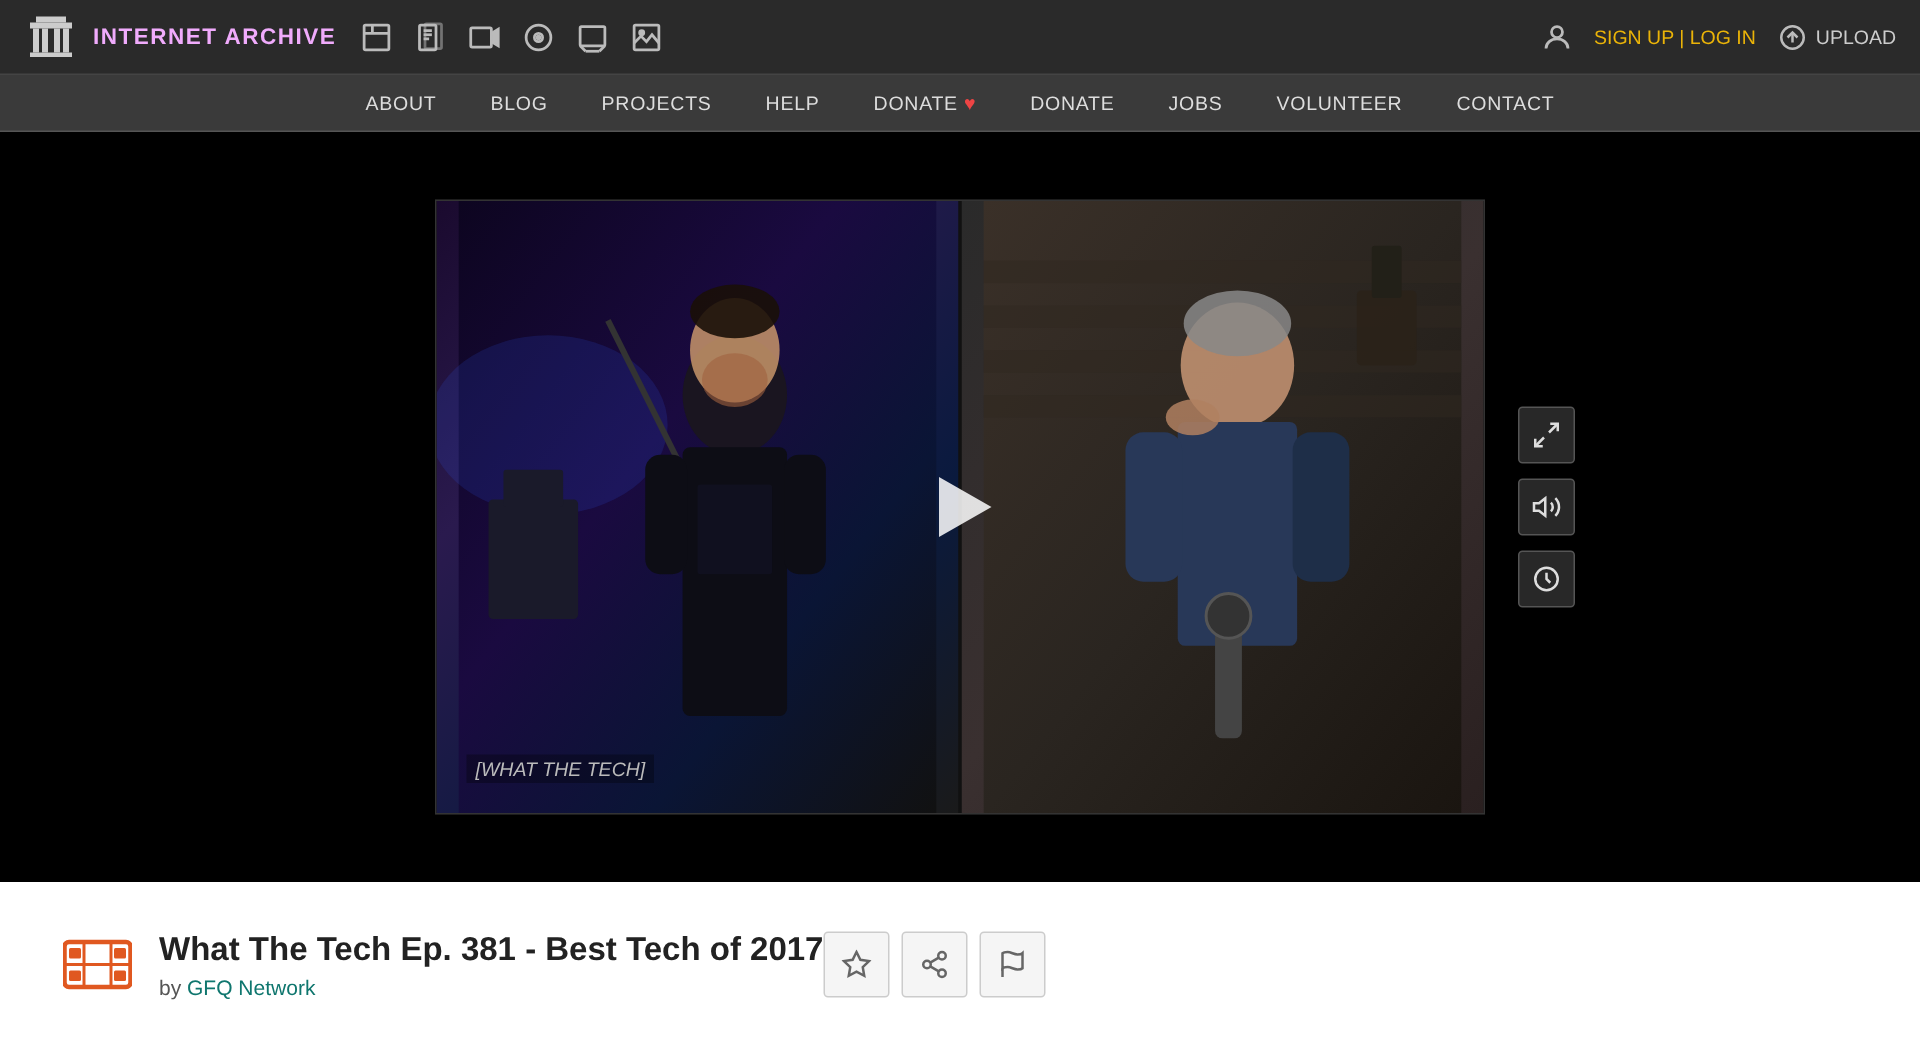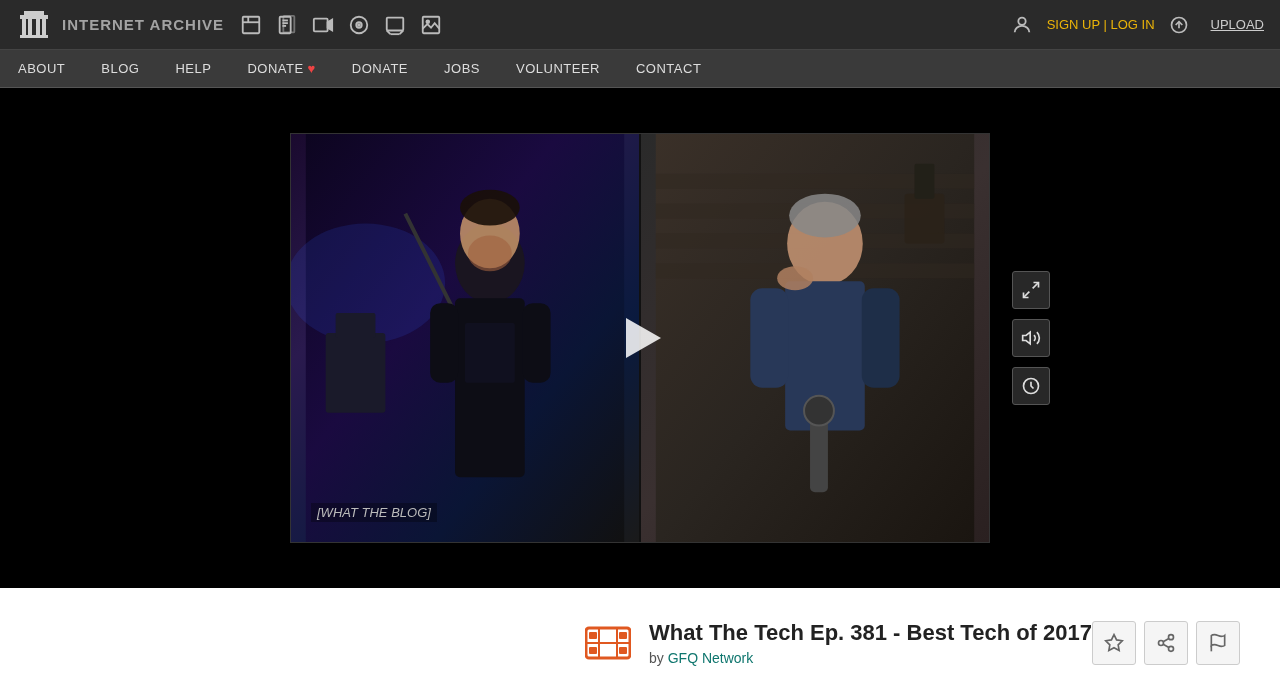--- a/index.html
+++ b/index.html
@@ -21,21 +21,21 @@
       margin-right: 16px;
     }
     .logo-icon {
       width: 36px;
       height: 36px;
       display: flex;
       align-items: center;
       justify-content: center;
     }
     .logo-text {
-      color: #a3a3a3;
+      color: #f0abfc;
       font-size: 15px;
       font-weight: bold;
       letter-spacing: 1px;
       white-space: nowrap;
     }
     .nav-icons {
       display: flex;
       align-items: center;
       gap: 14px;
       flex: 1;
@@ -54,25 +54,24 @@
     }
     .sign-up-link {
       color: #eab308;
       font-size: 13px;
       cursor: pointer;
       white-space: nowrap;
     }
     .upload-btn {
       display: flex;
       align-items: center;
-      gap: 22px;
+      gap: 6px;
       color: #ccc;
       font-size: 13px;
       cursor: pointer;
-      text-decoration: underline;
     }
     .search-box {
       background: #fff;
       border: none;
       border-radius: 3px;
       padding: 5px 10px 5px 28px;
       font-size: 13px;
       color: #333;
       width: 150px;
       position: relative;
@@ -89,20 +88,21 @@
       font-size: 13px;
       pointer-events: none;
     }
 
     
     .sec-navbar {
       background: #3a3a3a;
       height: 38px;
       display: flex;
       align-items: center;
+      justify-content: center;
       gap: 0;
       border-bottom: 1px solid #555;
     }
     .sec-nav-item {
       color: #ddd;
       font-size: 13px;
       padding: 0 18px;
       height: 38px;
       display: flex;
       align-items: center;
@@ -210,21 +210,21 @@
     }
 
     
     .info-bar {
       background: #fff;
       color: #333;
       height: 110px;
       display: flex;
       align-items: center;
       padding: 0 40px;
-      justify-content: flex-end;
+      justify-content: flex-start;
     }
     .title-area {
       display: flex;
       align-items: center;
       gap: 16px;
     }
     .film-icon-box {
       width: 50px;
       height: 50px;
       display: flex;
@@ -360,20 +360,23 @@
     </div>
   </div>
 </div>
 
 <div class="sec-navbar">
   <div class="sec-nav-item">
     <span>ABOUT</span>
   </div>
   <div class="sec-nav-item">
     <span>BLOG</span>
+  </div>
+  <div class="sec-nav-item">
+    <span>PROJECTS</span>
   </div>
   <div class="sec-nav-item">
     <span>HELP</span>
   </div>
   <div class="sec-nav-item">
     <span>DONATE</span>
     <span class="donate-heart">♥</span>
   </div>
   <div class="sec-nav-item">
     <span>DONATE</span>
@@ -464,21 +467,21 @@
           <rect x="250" y="60" width="40" height="50" rx="3" fill="#2a2218" opacity="0.8"></rect>
           <rect x="260" y="30" width="20" height="35" rx="2" fill="#222018"></rect>
         </svg>
       </div>
     </div>
 
     <div class="play-overlay">
       <div class="play-triangle"></div>
     </div>
 
-    <div class="video-caption">[WHAT THE BLOG]</div>
+    <div class="video-caption">[WHAT THE TECH]</div>
   </div>
 
   <div class="side-controls">
     <div class="side-btn" title="Fullscreen">
       <svg width="20" height="20" viewBox="0 0 24 24" fill="none" stroke="#ddd" stroke-width="2">
         <polyline points="15,3 21,3 21,9"></polyline>
         <polyline points="9,21 3,21 3,15"></polyline>
         <line x1="21" y1="3" x2="14" y2="10"></line>
         <line x1="3" y1="21" x2="10" y2="14"></line>
       </svg>

